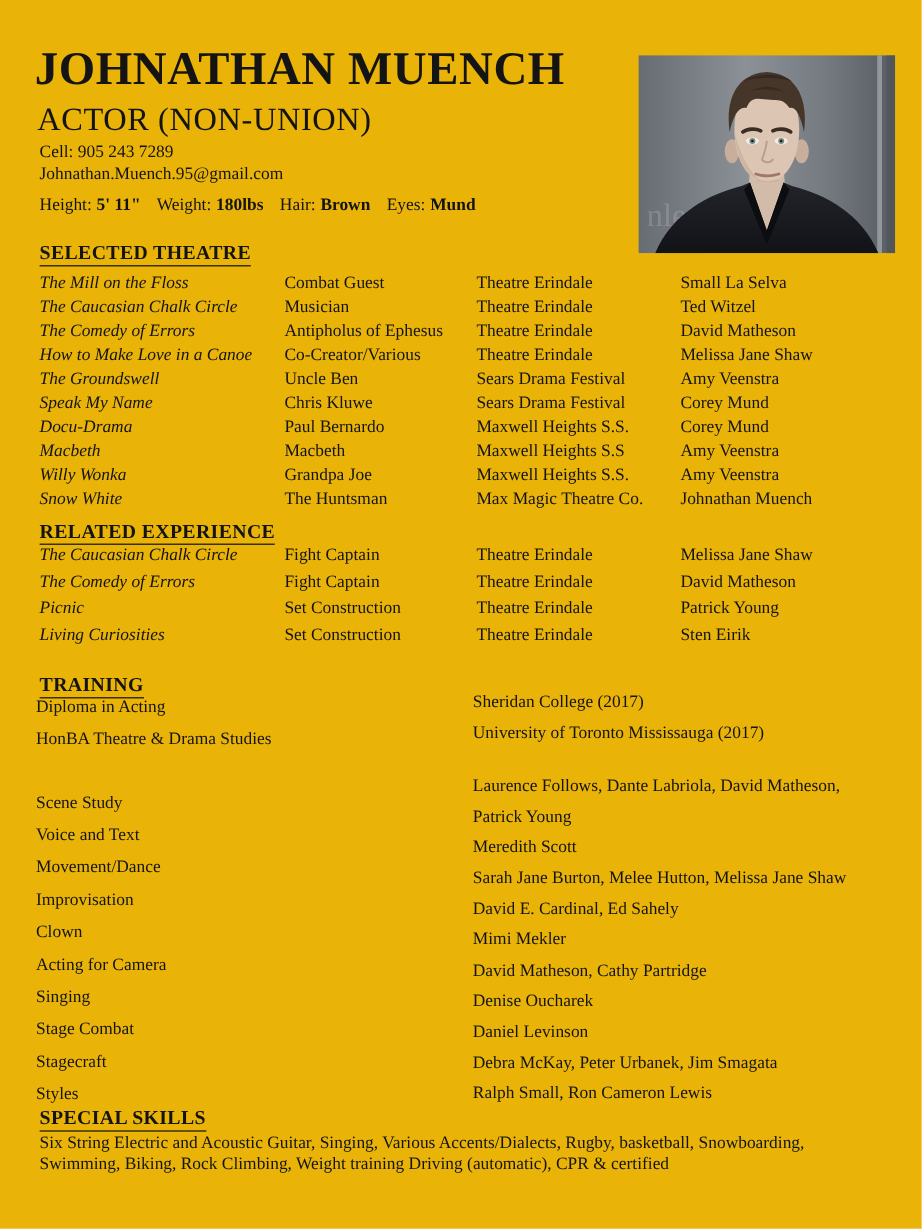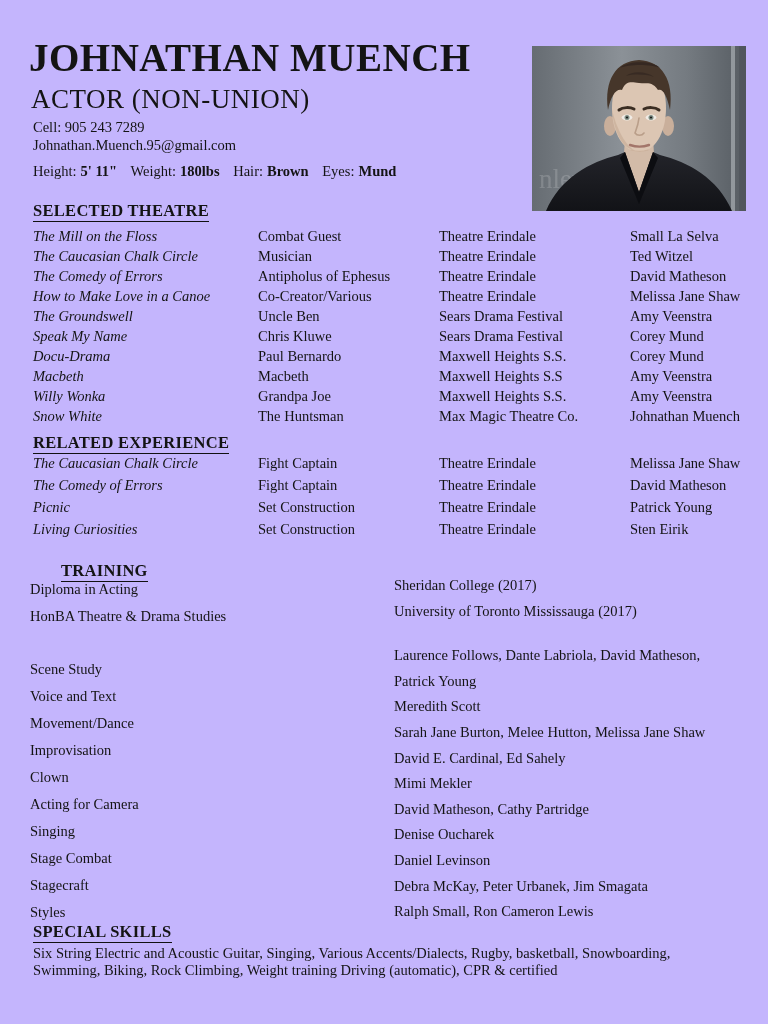--- a/index.html
+++ b/index.html
@@ -4,21 +4,21 @@
 <style>
   * { margin:0; padding:0; box-sizing:border-box; }
   html, body { width:768px; height:1024px; }
   body {
     background:#ffffff;
     color:#141414;
     font-family:"Liberation Serif","DejaVu Serif",serif;
     position:relative;
     overflow:hidden;
   }
-  .page { position:absolute; inset:0; background:#c4b5fd; }
+  .page { position:absolute; inset:0; background:#eab308; }
 
   
   .name {
     position:absolute; left:29px; top:37px;
     font-size:39px; font-weight:bold; line-height:1.1; letter-spacing:0.5px;
     white-space:nowrap;
   }
   .subtitle {
     position:absolute; left:31px; top:85px;
     font-size:27px; line-height:1.05; letter-spacing:0.5px; white-space:nowrap;
@@ -36,28 +36,28 @@
 
   
   .sec-heading {
     position:absolute; left:33px;
     font-size:16.5px; font-weight:bold; letter-spacing:0.3px; line-height:1.15;
     border-bottom:1.7px solid #111; padding-bottom:0px; display:inline-block;
     white-space:nowrap;
   }
   #h-theatre  { top:202px; }
   #h-related  { top:434px; }
-  #h-training { top:562px;margin-left:28px; }
+  #h-training { top:562px; }
   #h-skills   { top:923px; }
 
   
   .credits { position:absolute; left:33px; right:6px; }
   #theatre-rows { top:226px; }
   #related-rows { top:452px; }
-  .credit-row { display:grid; grid-template-columns:204px 160px 170px auto;gap:21px; }
+  .credit-row { display:grid; grid-template-columns:204px 160px 170px auto; }
   #theatre-rows .credit-row { height:20px; line-height:20px; }
   #related-rows .credit-row { height:22px; line-height:22px; }
   .credit-row span { font-size:14.5px; white-space:nowrap; }
   .c-title { font-style:italic; }
 
   
   .training-col { position:absolute; font-size:14.5px; }
   #training-left  { left:30px;  top:576px; }
   #training-right { left:394px; top:573px; }
   #training-left  .t-line { height:27px;   line-height:27px;   white-space:nowrap; }

